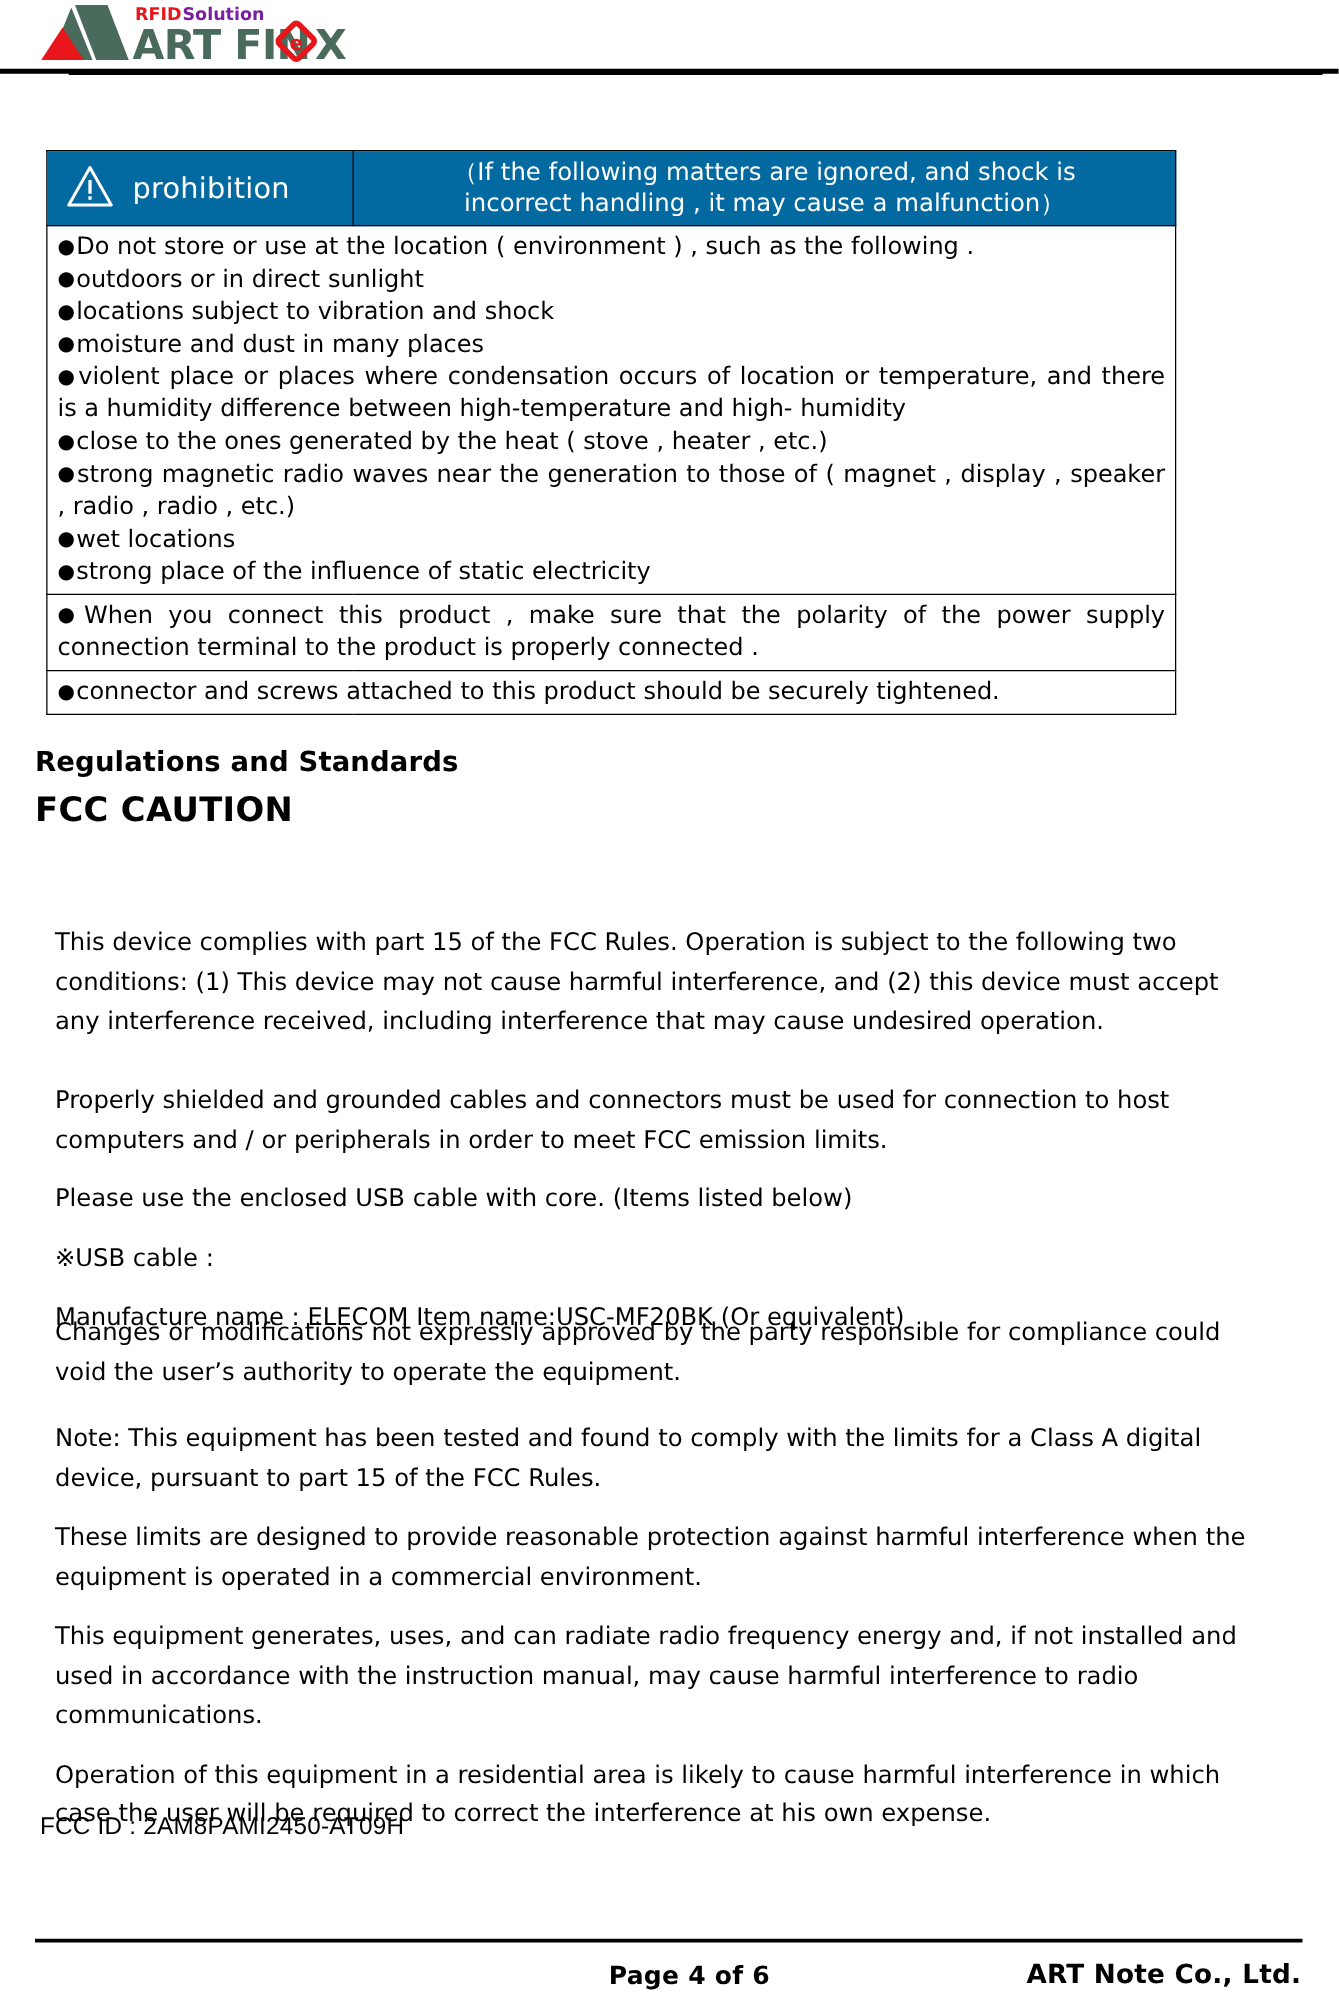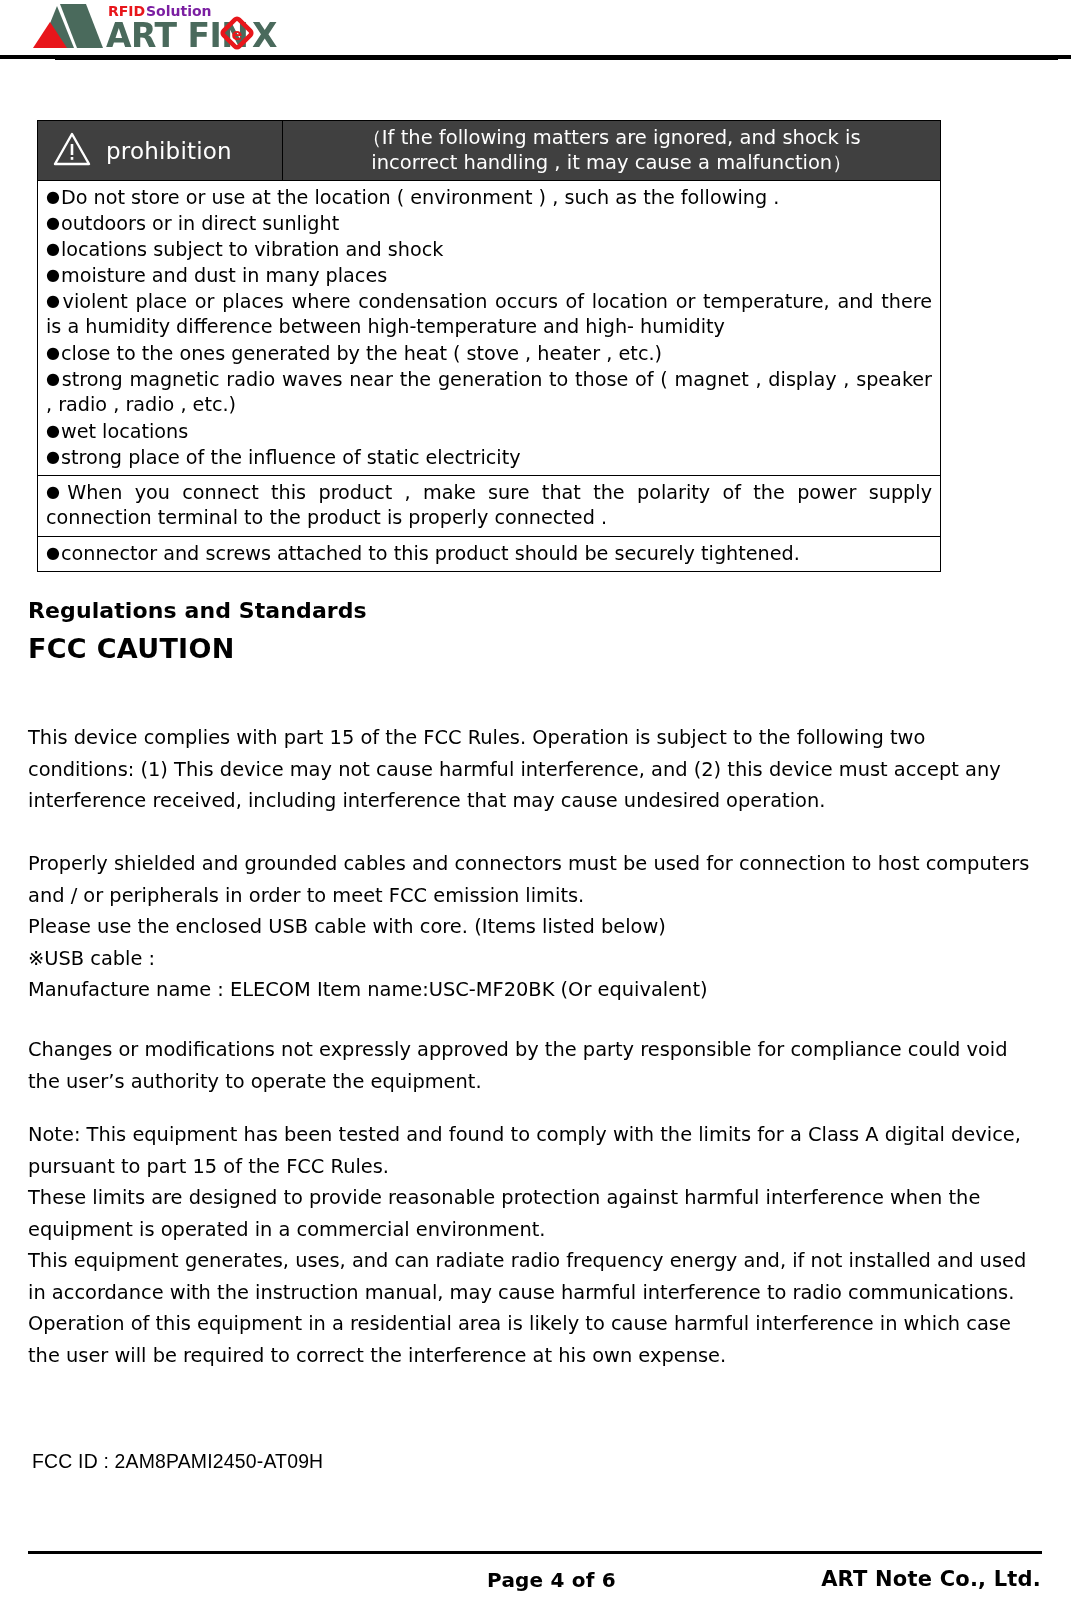--- a/index.html
+++ b/index.html
@@ -59,21 +59,21 @@
     border-collapse: collapse;
     border: 1.5px solid #000;
     table-layout: fixed;
   }
   .prohibition-table td {
     border: 1.5px solid #000;
     vertical-align: middle;
     padding: 0;
   }
   .hdr-row td {
-    background: #404040;
+    background: #0369a1;
     color: #ffffff;
     border-color: #000000;
   }
   .cell-sign {
     width: 230px;
     height: 58px;
     padding: 0 0 0 14px !important;
   }
   .sign-wrap {
     display: flex;
@@ -133,21 +133,21 @@
   }
 
   
   .body-text {
     position: absolute;
     left: 28px;
     width: 1002px;
     font-size: 19.4px;
     line-height: 31.5px;
   }
-  .para { margin: 0; }
+  .para { margin: 16px; }
 
   .p1 { top: 722px; }
   .p2 { top: 848px; }
   .p3 { top: 1034px; }
   .p4 { top: 1119px; }
   .fcc-id {
     position: absolute;
     left: 32px;
     top: 1450px;
     font-size: 19.4px;

